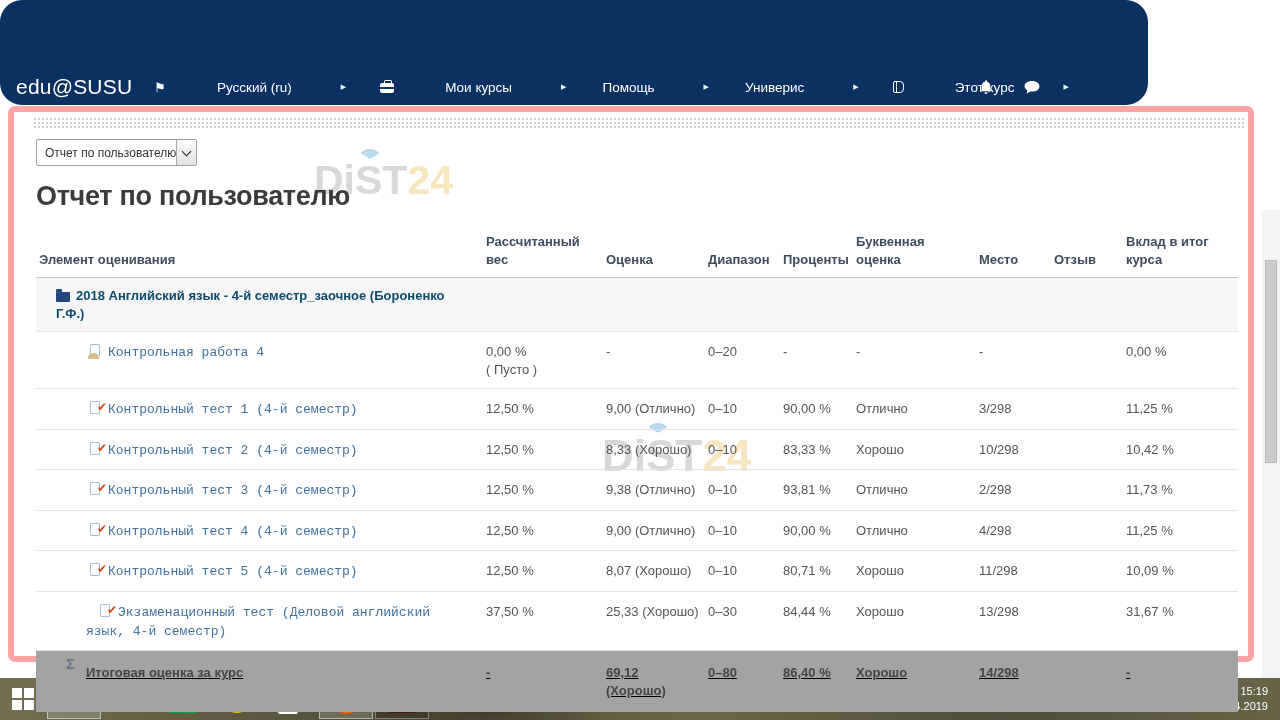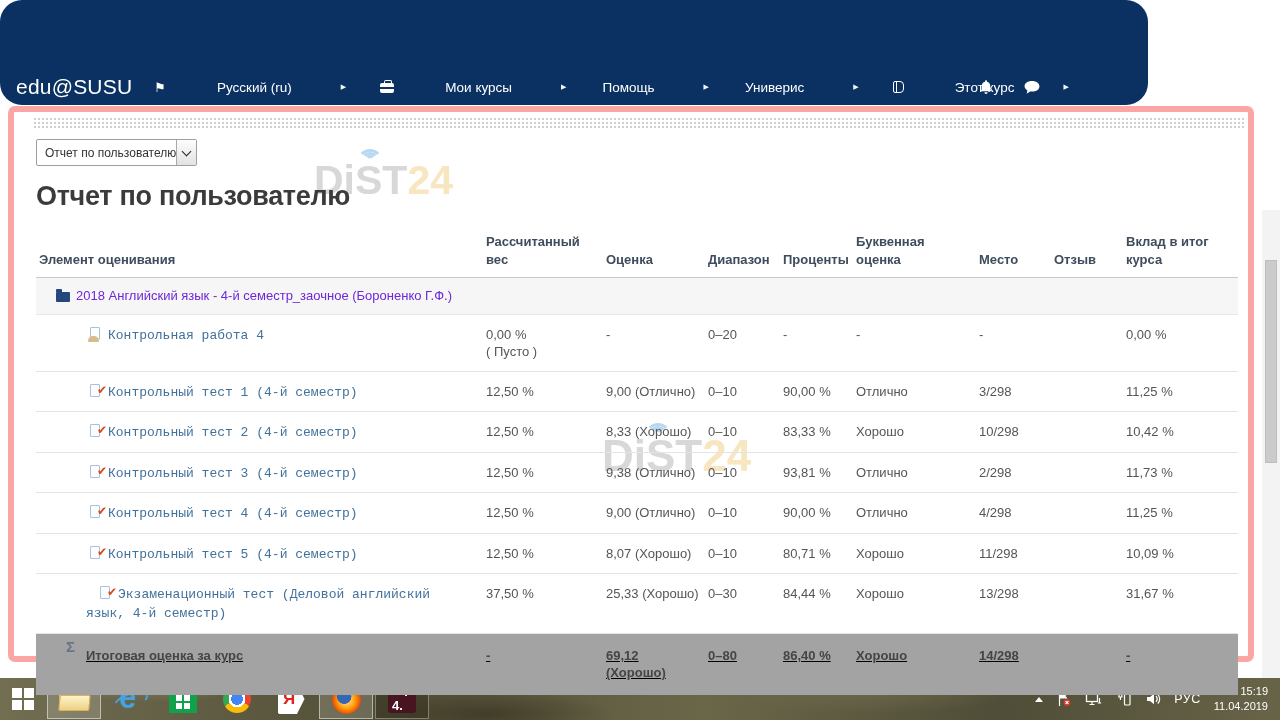--- a/index.html
+++ b/index.html
@@ -58,21 +58,21 @@
   .gtable { position:relative; z-index:1; margin-top:10px; width:1202px; }
   .grid-row { display:grid; grid-template-columns:450px 120px 102px 75px 73px 123px 75px 72px 112px; }
   .cell { font-size:13px; color:#555; padding:11px 10px 10px 0; line-height:1.35; }
   .cell .line2 { display:block; }
   .thead { border-bottom:1px solid #c9c9c9; }
   .thead .cell { display:flex; align-items:flex-end; min-height:52px; padding-bottom:9px;
     font-weight:bold; color:#3e4c5d; }
   .thead .c-name { padding-left:3px; }
   .row-category { background:#f6f6f6; border-bottom:1px solid #e8e8e8; }
   .row-category .cell { padding-top:9px; padding-bottom:9px; }
-  .row-category .c-name { padding-left:20px; font-weight:normal; color:#6d28d9; }
+  .row-category .c-name { padding-left:20px; font-weight:bold; color:#0c4a6e; }
   .row-item { border-bottom:1px solid #e4e4e4; }
   .row-item .c-name { padding-left:40px; text-indent:12px; }
   .row-item.indent2 .c-name { padding-left:50px; }
   .row-item .nm { color:#41719c; cursor:pointer;font-family:Liberation Mono, monospace; }
   .row-total { background:#a3a3a3;text-decoration:underline; }
   .row-total .cell { padding-top:13px; padding-bottom:13px; font-weight:bold; color:#454545; }
   .row-total .c-name { padding-left:30px; }
   .nowrap { white-space:nowrap; }
 
   

